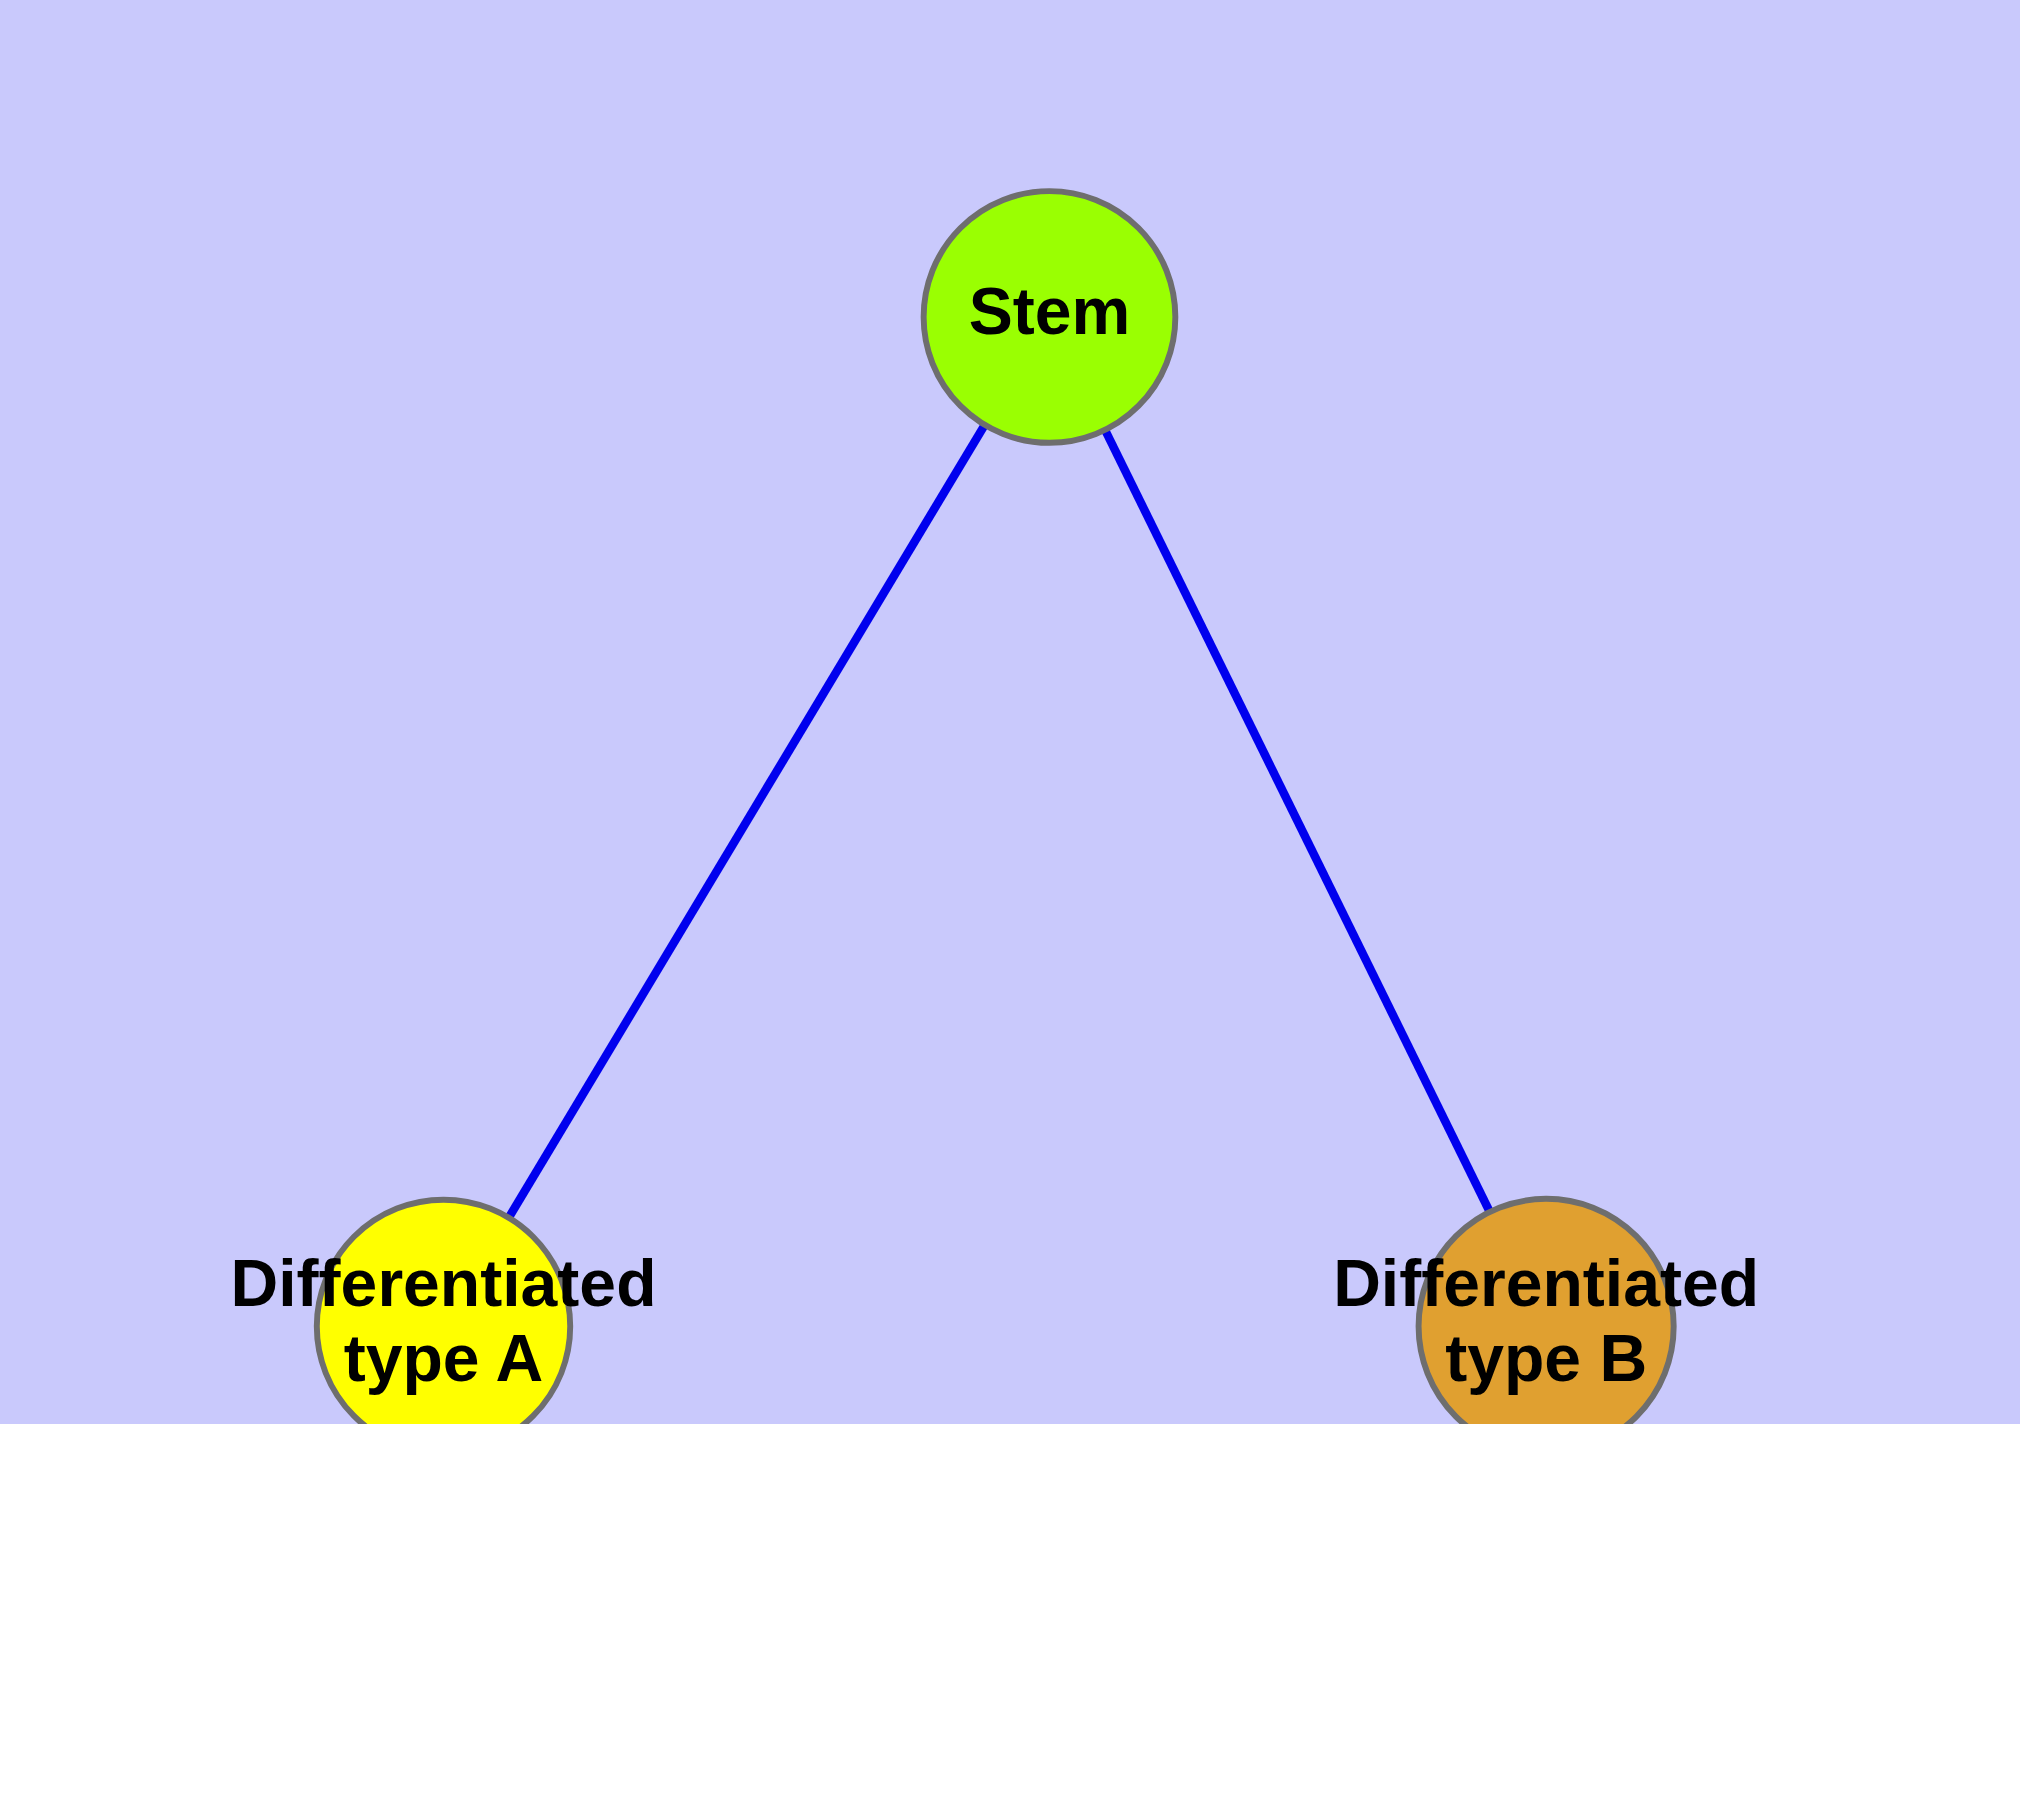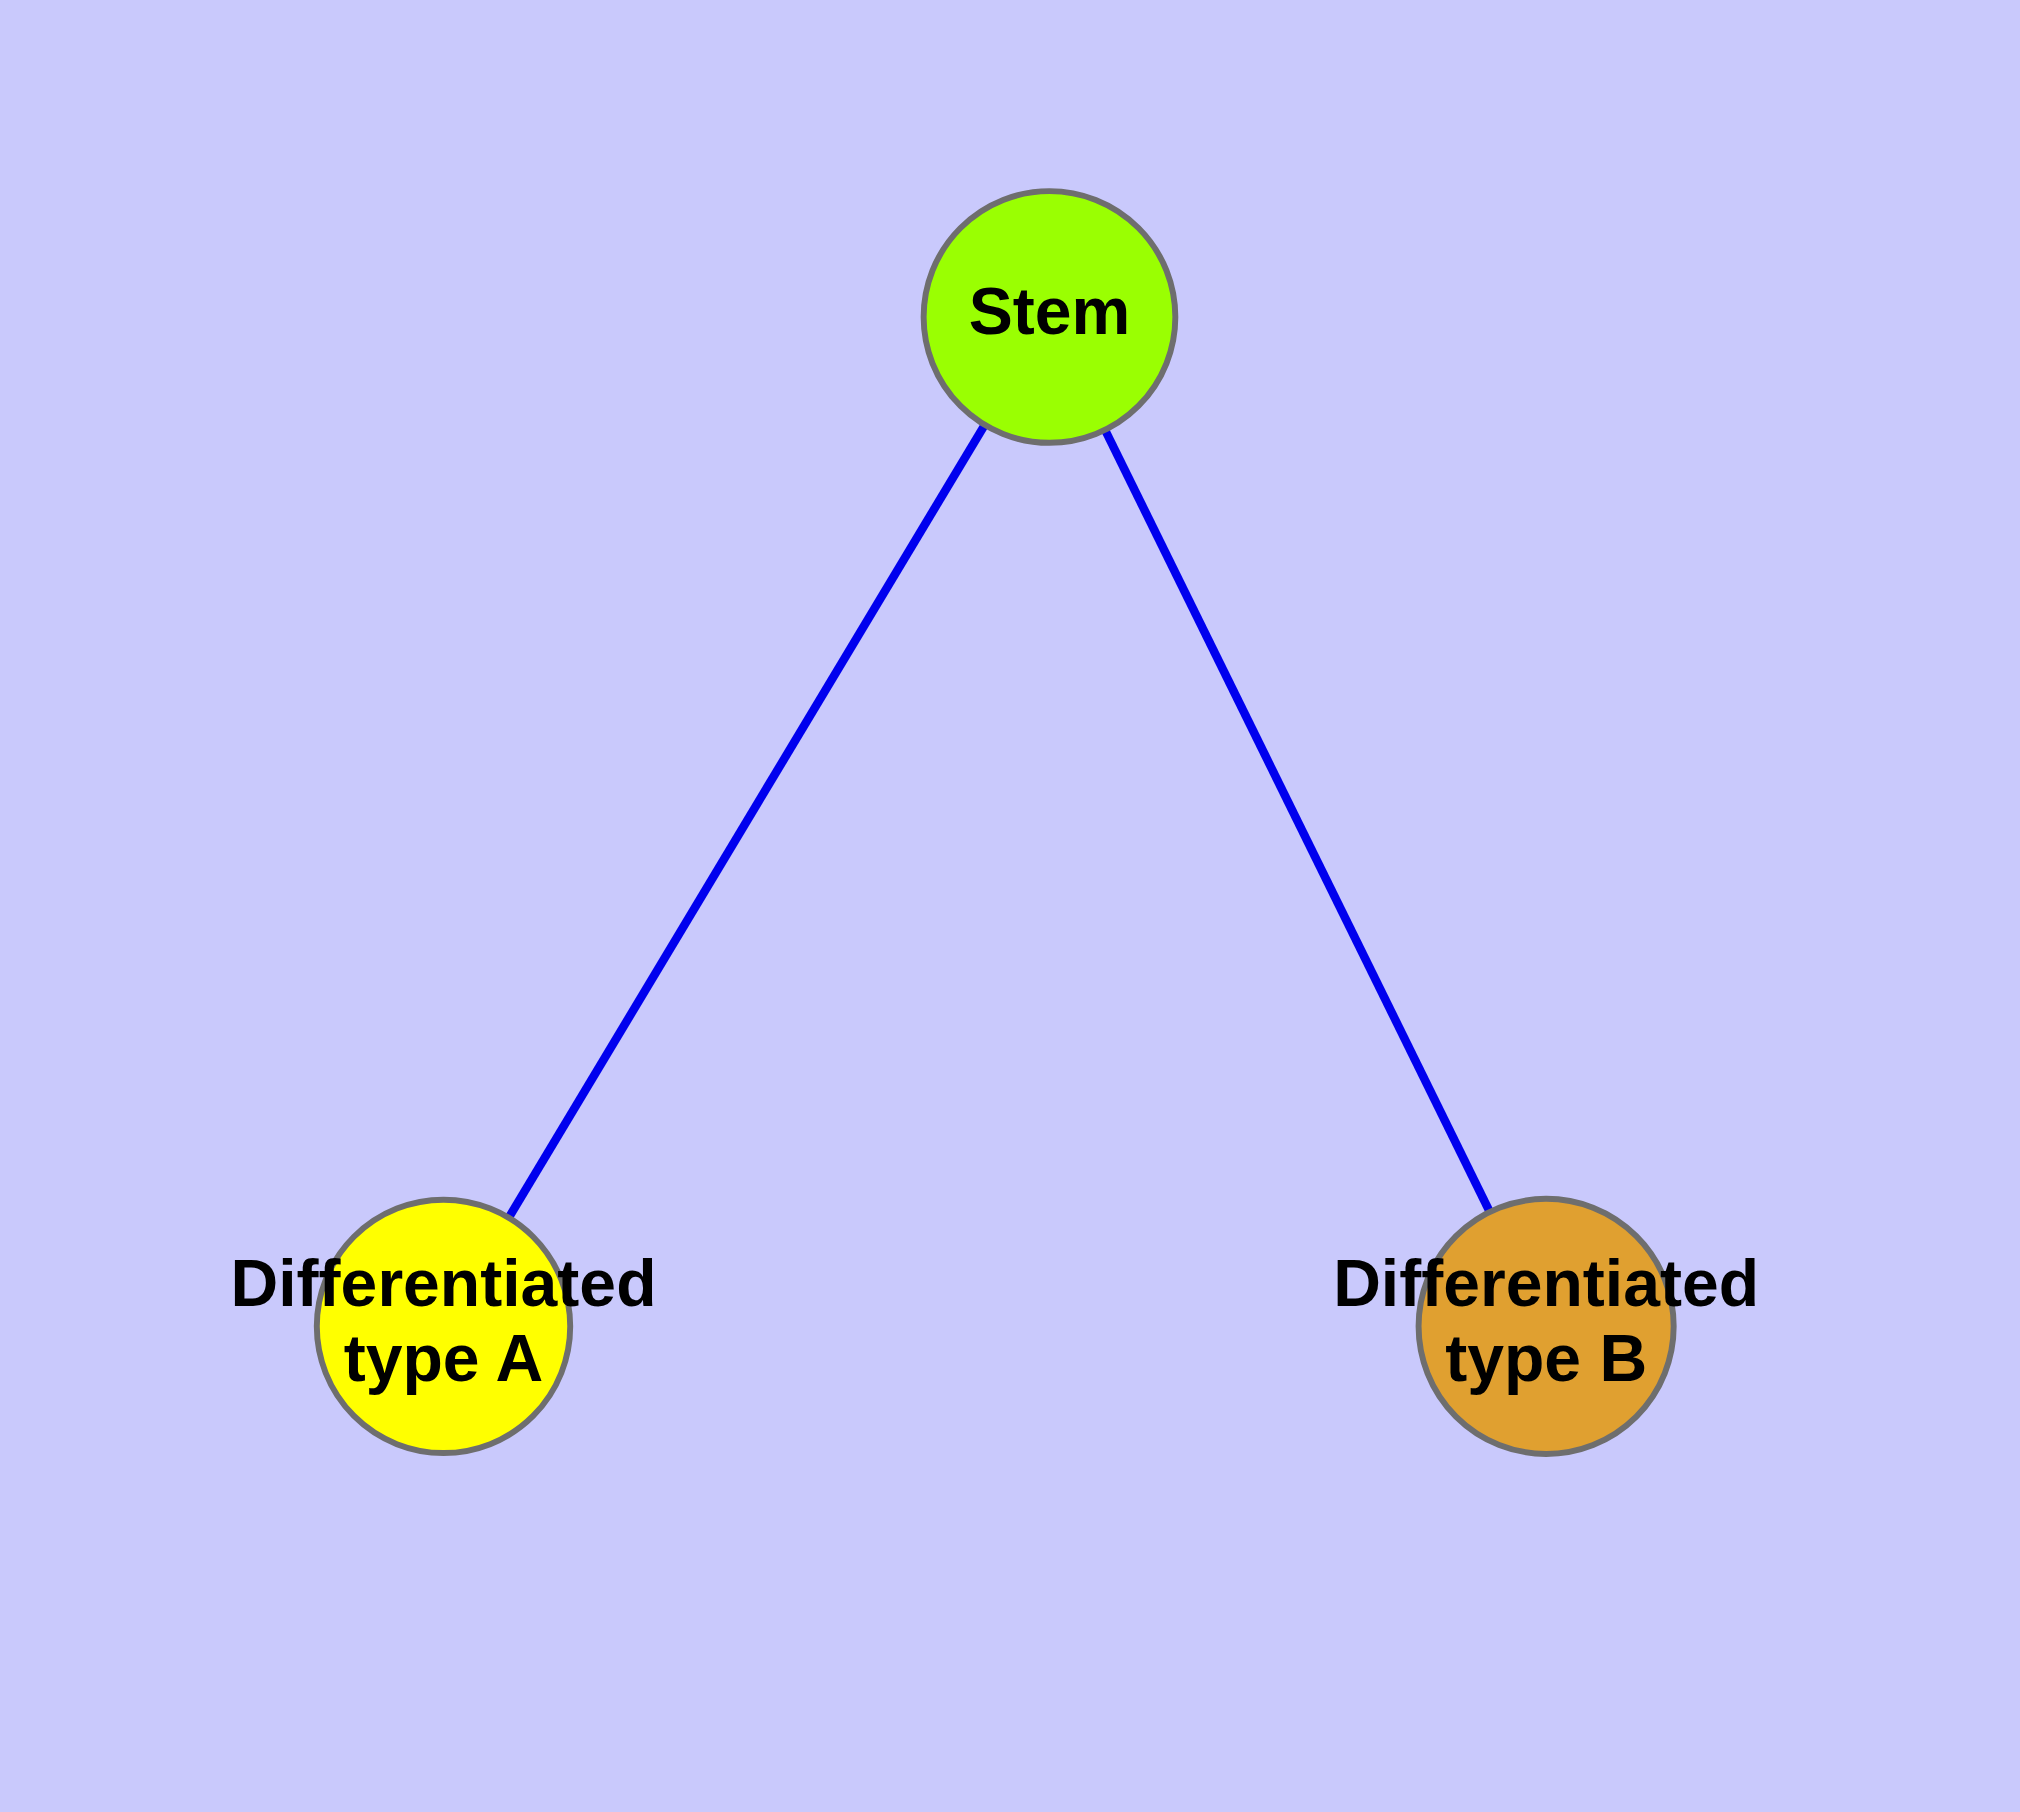--- a/index.html
+++ b/index.html
@@ -7,21 +7,21 @@
     margin: 0;
     padding: 0;
   }
   body {
     background: #ffffff;
     font-family: "Liberation Sans", sans-serif;
   }
   #canvas {
     position: relative;
     width: 2021px;
-    height: 1812px;
+    height: 1424px;
     overflow: hidden;
     background: #c9c9fc;
   }
   #graph-svg {
     position: absolute;
     left: 0;
     top: 0;
     width: 2021px;
     height: 1812px;
     display: block;

